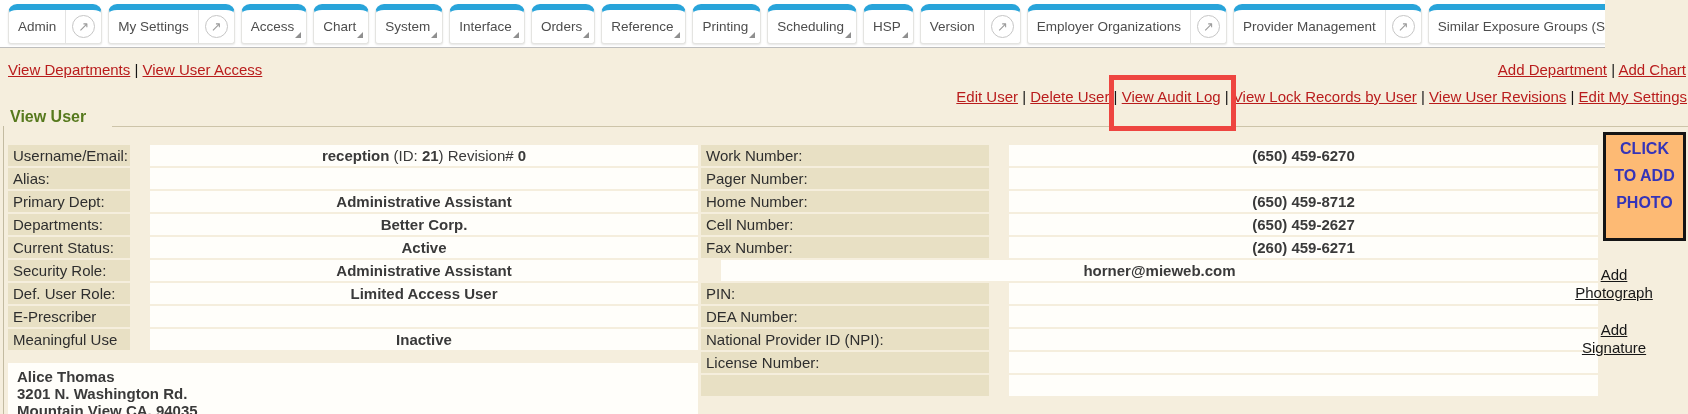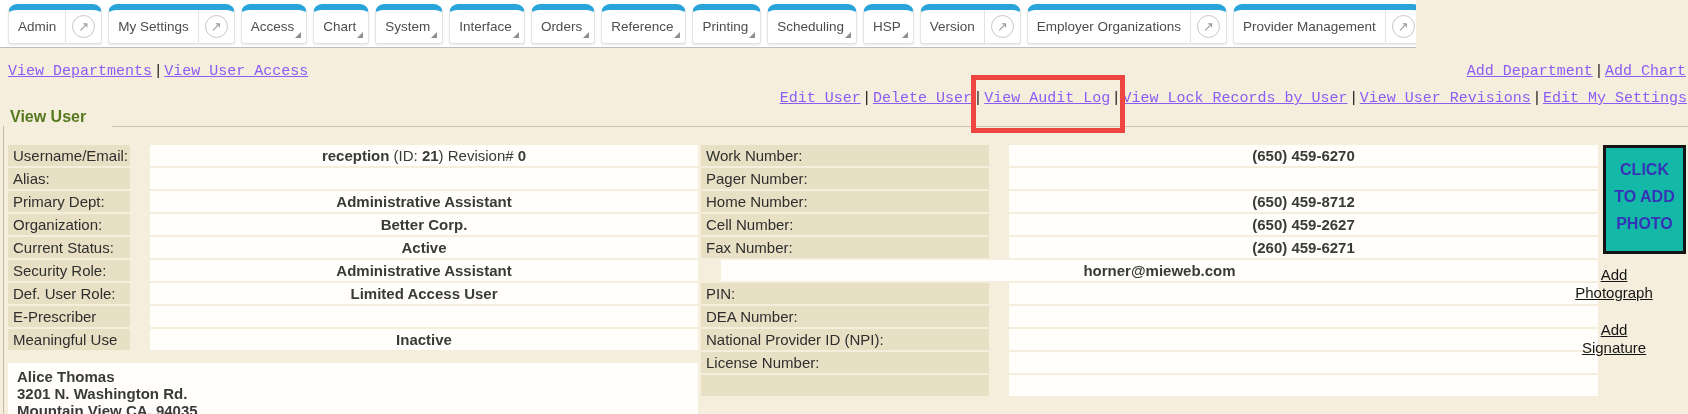--- a/index.html
+++ b/index.html
@@ -3,21 +3,21 @@
 <meta charset="utf-8">
 <style>
   html,body{margin:0;padding:0;overflow:hidden;}
   body{
     width:1688px;height:414px;position:relative;
     background:#f5eedd;
     font-family:"Liberation Sans", sans-serif;
   }
   
   .tabbar{
-    position:absolute;top:0;left:0;width:1416px;height:48px;background:#ffffff;
+    position:absolute;top:0;left:0;width:1605px;height:48px;background:#ffffff;
     border-bottom:1px solid #bdbdbd;box-sizing:border-box;
     display:flex;align-items:flex-start;gap:6px;padding:4px 0 0 8px;overflow:hidden;
   }
   .tab{
     display:flex;align-items:center;height:40px;box-sizing:border-box;flex:0 0 auto;
     background:#fff;border:1px solid #e4e4e1;border-top:6px solid #28a4da;
     border-radius:9px 9px 3px 3px;box-shadow:0 1px 2px rgba(0,0,0,.10);
   }
   .tab-label{padding:0 9px;font-size:13.5px;color:#4d4d4d;white-space:nowrap;}
   .caret{
@@ -31,21 +31,21 @@
     color:#9d9d9d;font-size:13px;line-height:21px;text-align:center;display:block;
   }
   
   .links-row1{
     position:absolute;top:61px;left:8px;width:1678px;box-sizing:border-box;
     display:flex;justify-content:space-between;font-size:15px;white-space:nowrap;
   }
   .links-row2{
     position:absolute;top:88px;right:1px;font-size:15px;text-align:right;white-space:nowrap;
   }
-  a.lnk{color:#8b5cf6;text-decoration:underline;cursor:pointer;font-family:Liberation Mono, monospace;}
+  a.lnk{color:#b91c1c;text-decoration:underline;cursor:pointer;}
   .sep{color:#161616;}
   .hl-wrap{position:relative;display:inline-block;}
   .red-box{
     position:absolute;left:-13px;right:-15px;top:-13px;bottom:-26px;
     border:5px solid #ee4540;z-index:4;pointer-events:none;
   }
   
   .legend{position:absolute;left:10px;top:108px;font-size:16px;font-weight:bold;color:#56791d;}
   .fs-topline{position:absolute;left:112px;right:0;top:126px;height:1px;background:#cdc4a9;}
   .fs-leftline{position:absolute;left:3px;top:126px;bottom:0;width:1px;background:#c3bba1;}
@@ -63,22 +63,22 @@
     flex:1;margin-left:20px;background:#fffefa;font-size:15px;font-weight:bold;color:#3a3a3a;
     padding:2px 6px 4px 6px;box-sizing:border-box;white-space:nowrap;overflow:hidden;text-align:center;
   }
   .addr{
     position:absolute;left:8px;top:363px;width:690px;height:62px;box-sizing:border-box;
     background:#fffefa;font-size:15px;font-weight:bold;color:#3a3a3a;
     line-height:17px;padding:5px 0 0 9px;
   }
   
   .photo-box{
-    position:absolute;left:1603px;top:145px;width:83px;height:109px;box-sizing:border-box;
-    background:#14b8a6;border:3px solid #141414;text-align:center;padding-top:8px;
+    position:absolute;left:1603px;top:132px;width:83px;height:109px;box-sizing:border-box;
+    background:#fdba74;border:3px solid #141414;text-align:center;
     font-size:16px;font-weight:bold;color:#3534b8;line-height:27px;cursor:pointer;
   }
   .photo-links{
     position:absolute;left:1569px;top:266px;width:90px;text-align:center;
     font-size:15px;line-height:18px;
   }
   .photo-links a{display:block;color:#161616;text-decoration:underline;cursor:pointer;}
   .photo-links a.first{margin-bottom:19px;}
 </style>
 </head>
@@ -184,21 +184,21 @@
     </div>
     <div class="frow">
       <div class="lbl">Alias:</div>
       <div class="val"></div>
     </div>
     <div class="frow">
       <div class="lbl">Primary Dept:</div>
       <div class="val">Administrative Assistant</div>
     </div>
     <div class="frow">
-      <div class="lbl">Organization:</div>
+      <div class="lbl">Departments:</div>
       <div class="val">Better Corp.</div>
     </div>
     <div class="frow">
       <div class="lbl">Current Status:</div>
       <div class="val">Active</div>
     </div>
     <div class="frow">
       <div class="lbl">Security Role:</div>
       <div class="val">Administrative Assistant</div>
     </div>

